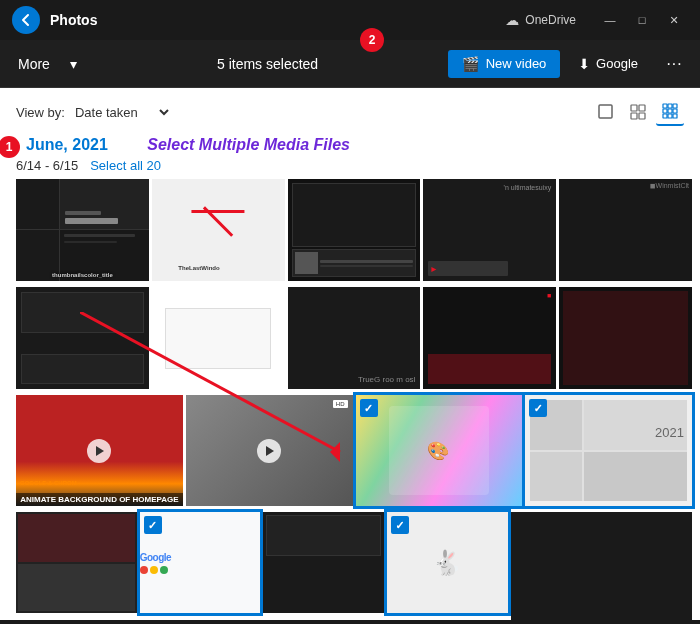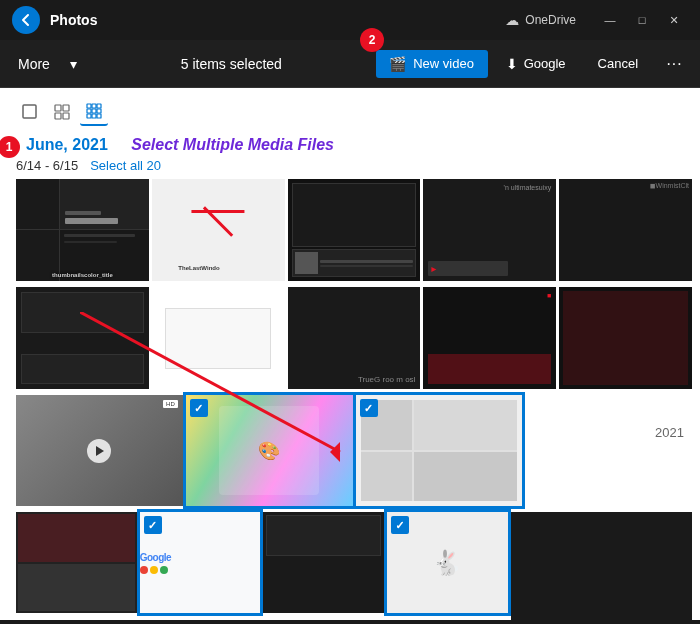--- a/index.html
+++ b/index.html
@@ -162,21 +162,21 @@
       position: relative;
     }
     .main-content::-webkit-scrollbar { width: 8px; }
     .main-content::-webkit-scrollbar-track { background: #f0f0f0; }
     .main-content::-webkit-scrollbar-thumb { background: #ccc; border-radius: 4px; }
 
     .month-label {
       font-size: 16px;
       font-weight: 600;
       color: #0078d4;
-      margin: 6px 0 2px 0;
+      margin: 6px 16px 2px 0;
       display: inline;
     }
     .instruction-text {
       font-size: 16px;
       font-weight: 700;
       color: #6d28d9;
       margin-left: 19px;
       font-style: italic;
       display: inline;
     }
@@ -332,34 +332,39 @@
     <span class="selection-count">5 items selected</span>
     <div class="action-btns">
       <div class="action-btn primary">
         <span style="font-size:14px;">🎬</span>
         <span>New video</span>
       </div>
       <div class="action-btn">
         <span style="font-size:14px;">⬇</span>
         <span>Google</span>
       </div>
-      <div class="action-btn">
-        <span>Cancel</span>
-      </div>
       <div class="ellipsis-btn">
         <span>···</span>
       </div>
     </div>
   </div>
 
   <div class="step-badge badge-2" style="position:absolute; top:28px; left:360px; z-index:10;">
     <span>2</span>
   </div>
 
   <div class="toolbar">
+    <div class="view-by">
+      <span>View by:</span>
+      <select style="font-size:13px; color:#333; border:none; background:transparent; outline:none; cursor:pointer;">
+        <option>Date taken</option>
+        <option>Date modified</option>
+        <option>Name</option>
+      </select>
+    </div>
     <div class="view-icons">
       <div class="view-icon-btn">
         <svg width="16" height="16" viewBox="0 0 16 16">
             <rect x="1" y="1" width="13" height="13" rx="1" stroke="#666" stroke-width="1.5" fill="none"></rect>
           </svg>
       </div>
       <div class="view-icon-btn">
         <svg width="16" height="16" viewBox="0 0 16 16">
           <rect x="1" y="1" width="6" height="6" rx="0.5" stroke="#666" stroke-width="1.2" fill="none"></rect>
           <rect x="9" y="1" width="6" height="6" rx="0.5" stroke="#666" stroke-width="1.2" fill="none"></rect>
@@ -532,20 +537,28 @@
     <div style="position:absolute; top:180px; left:80px; right:60px; pointer-events:none; z-index:5;">
       <svg width="300" height="150" viewBox="0 0 300 150">
         <line x1="0" y1="0" x2="260" y2="140" stroke="#e81123" stroke-width="3"></line>
         <polygon points="260,130 260,150 250,140" fill="#e81123"></polygon>
       </svg>
     </div>
 
     
     <div style="display:grid; grid-template-columns: 2fr 2fr 2fr 2fr; gap:3px; margin-bottom:6px;">
 
+      <div class="photo-cell" style="aspect-ratio:1.5;">
+        <div class="photo-thumb t-animate" style="position:relative;">
+          <div class="play-icon"></div>
+          <div class="thumb-label">ANIMATE BACKGROUND OF HOMEPAGE</div>
+          <div style="position:absolute; bottom:20px; left:4px; font-size:6px; color:#ff8800; font-weight:bold;">GOOGLE &amp; CHROM</div>
+        </div>
+        <div class="check-overlay"></div>
+      </div>
 
       <div class="photo-cell" style="aspect-ratio:1.5;">
         <div class="photo-thumb t-laptop" style="position:relative;">
           <div class="play-icon"></div>
           <div style="position:absolute; top:5px; right:5px; background:#fff; border-radius:1px; padding:1px 3px; font-size:6px; color:#333;">HD</div>
         </div>
         <div class="check-overlay"></div>
       </div>
 
       <div class="photo-cell" style="aspect-ratio:1.5; outline:3px solid #0078d4;">

